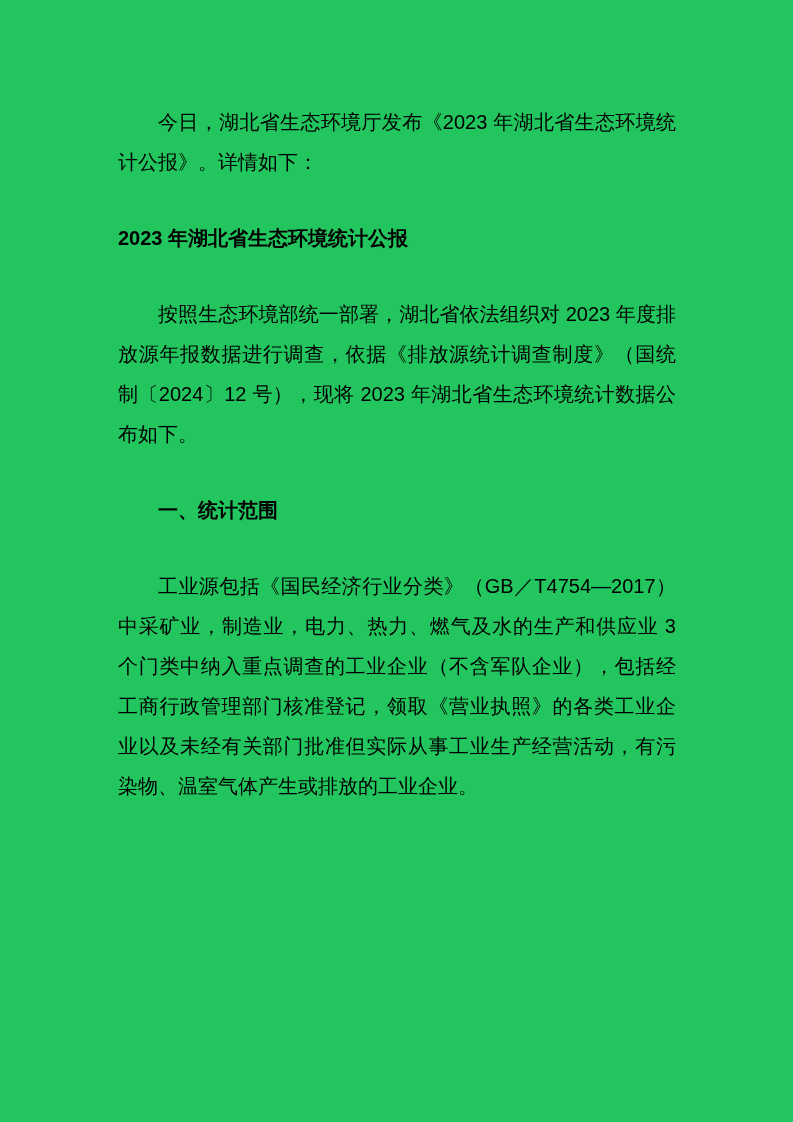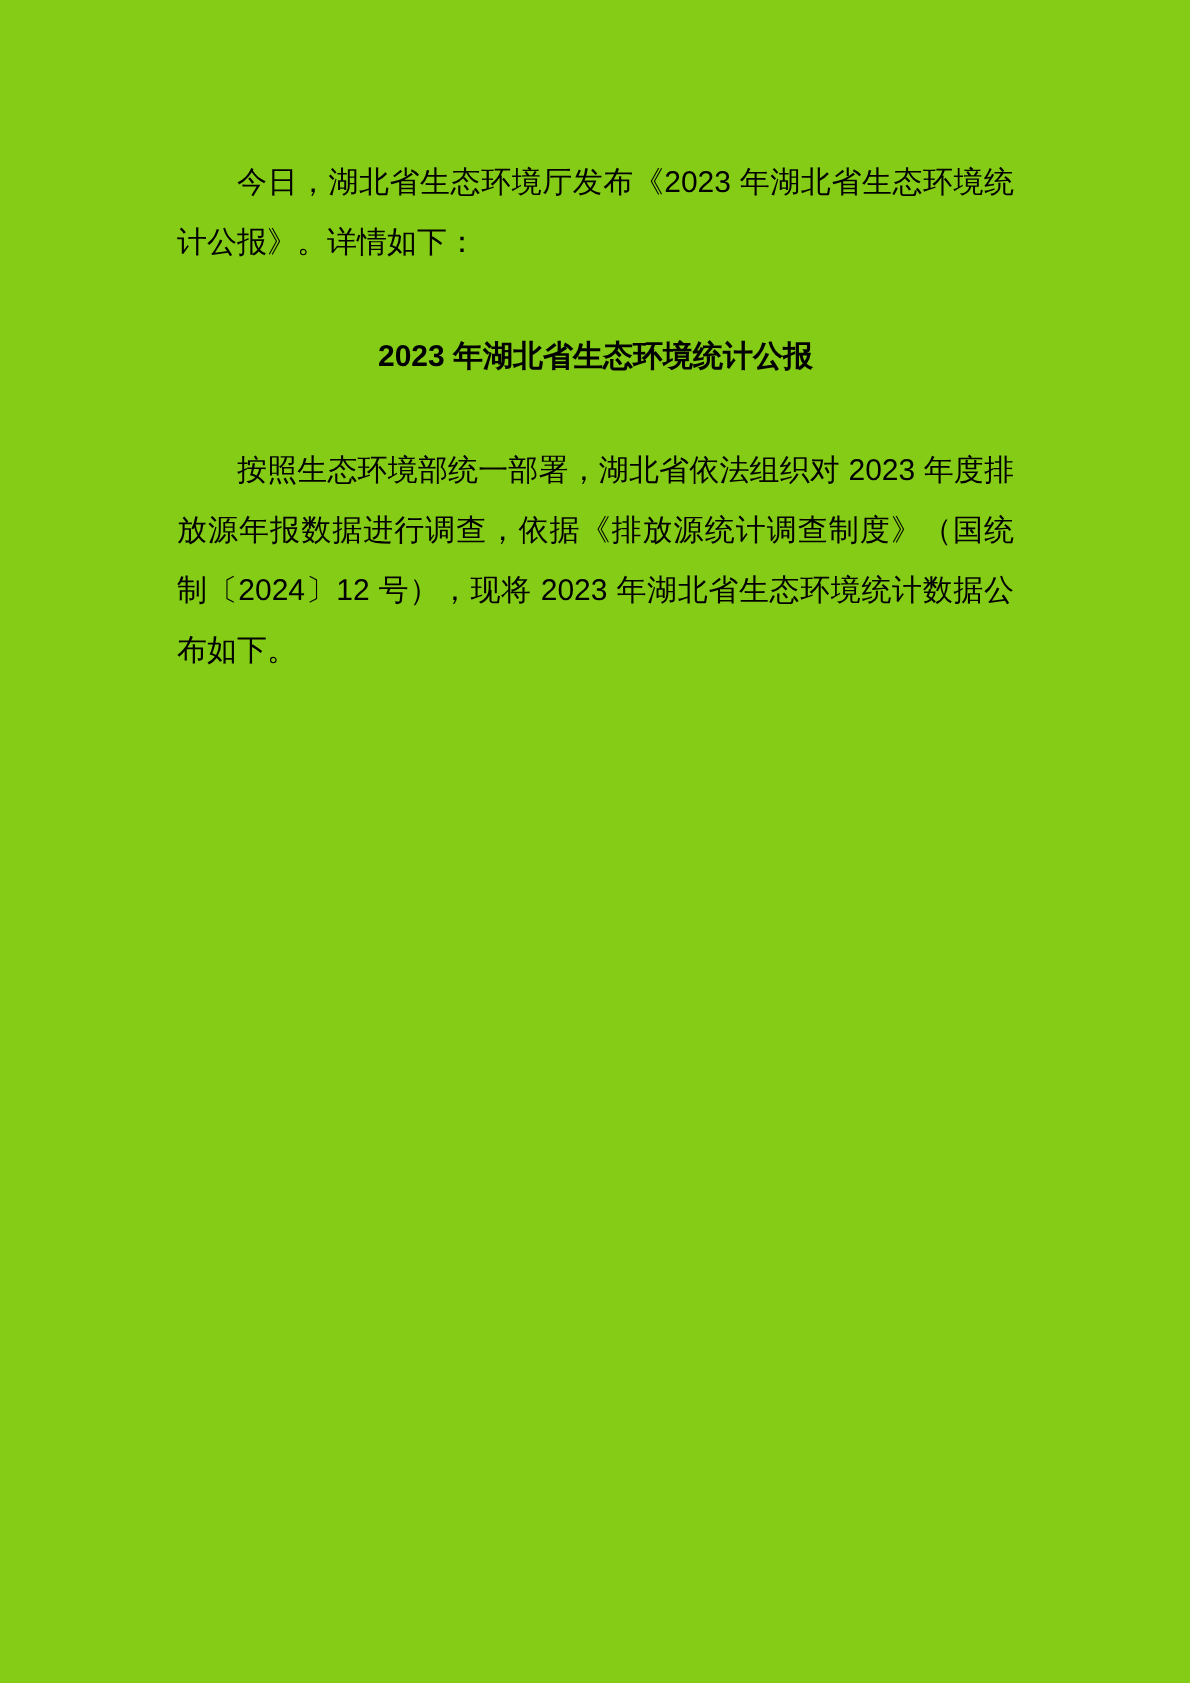--- a/index.html
+++ b/index.html
@@ -4,53 +4,54 @@
 <style>
   html, body {
     margin: 0;
     padding: 0;
     background: #ffffff;
   }
   .page {
     position: relative;
     width: 793px;
     height: 1122px;
-    background: #84cc16;
+    background: #22c55e;
     box-sizing: border-box;
     padding: 102px 117px 0 118px;
     font-family: "Liberation Sans", sans-serif;
     font-size: 20px;
     line-height: 40px;
     color: #000000;
     overflow: hidden;
   }
   .para {
     margin: 0 0 36px 0;
     text-indent: 2em;
     text-align: justify;
     text-justify: inter-ideograph;
     word-break: break-all;
   }
   .doc-title {
     margin: 0 0 36px 0;
-    text-align: center;
     font-weight: bold;
     text-indent: 0;
   }
   .section-heading {
     margin: 0 0 36px 0;
     text-indent: 2em;
     font-weight: bold;
   }
 </style>
 </head>
 <body>
 
 <div class="page">
   <p class="para">今日，湖北省生态环境厅发布《2023 年湖北省生态环境统计公报》。详情如下：</p>
 
   <p class="doc-title">2023 年湖北省生态环境统计公报</p>
 
   <p class="para">按照生态环境部统一部署，湖北省依法组织对 2023 年度排放源年报数据进行调查，依据《排放源统计调查制度》（国统制〔2024〕12 号），现将 2023 年湖北省生态环境统计数据公布如下。</p>
 
+  <p class="section-heading">一、统计范围</p>
 
 
+  <p class="para">工业源包括《国民经济行业分类》（GB／T4754—2017）中采矿业，制造业，电力、热力、燃气及水的生产和供应业 3 个门类中纳入重点调查的工业企业（不含军队企业），包括经工商行政管理部门核准登记，领取《营业执照》的各类工业企业以及未经有关部门批准但实际从事工业生产经营活动，有污染物、温室气体产生或排放的工业企业。</p>
 </div>
 
 </body></html>

